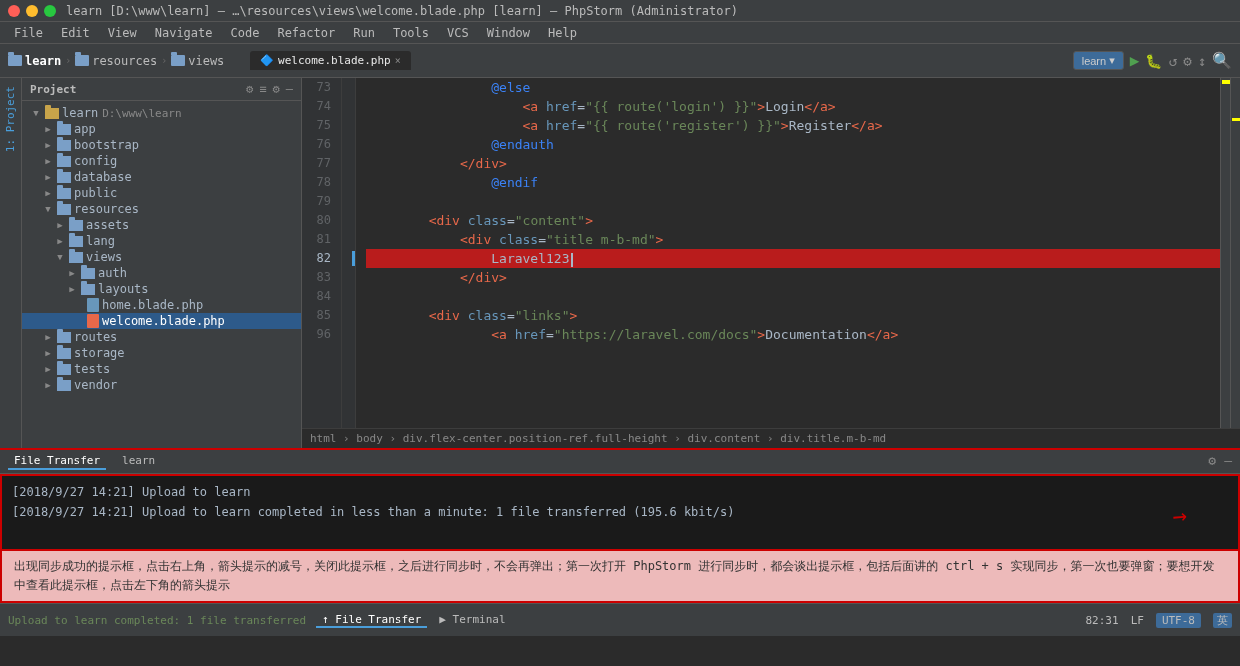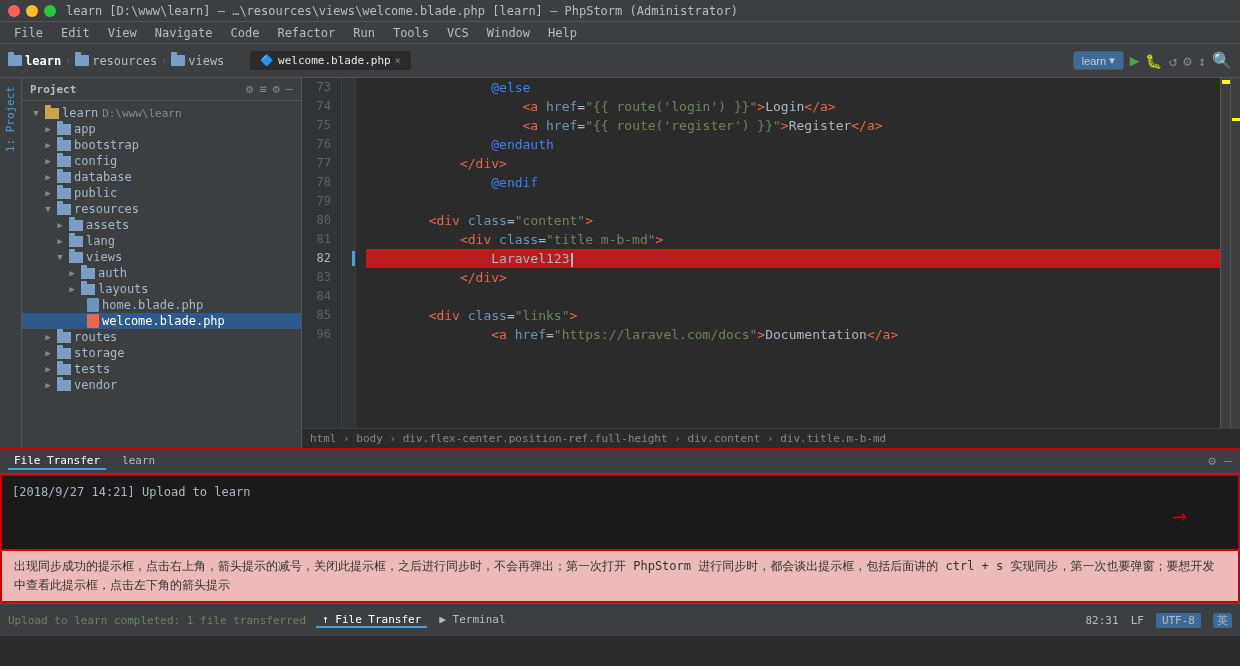--- a/index.html
+++ b/index.html
@@ -743,20 +743,21 @@
   <div class="bottom-panel-header">
     <span class="panel-tab active">File Transfer</span>
     <span class="panel-tab">learn</span>
     <div class="panel-icons">
       <span class="panel-icon">⚙</span>
       <span class="panel-icon">—</span>
     </div>
   </div>
   <div class="bottom-panel-content">
     <span class="log-line">[2018/9/27 14:21] Upload to learn</span>
+    <span class="log-line">[2018/9/27 14:21] Upload to learn completed in less than a minute: 1 file transferred (195.6 kbit/s)</span>
 
     <div class="annotation-overlay">
       
       <div style="position:absolute; right:50px; top:-55px; color:#cc0000; font-size:24px; transform:rotate(40deg);">↗</div>
       <span>出现同步成功的提示框，点击右上角，箭头提示的减号，关闭此提示框，之后进行同步时，不会再弹出；第一次打开 PhpStorm 进行同步时，都会谈出提示框，包括后面讲的 ctrl + s 实现同步，第一次也要弹窗；要想开发中查看此提示框，点击左下角的箭头提示</span>
     </div>
   </div>
 </div>
 
 <div class="status-bar">

